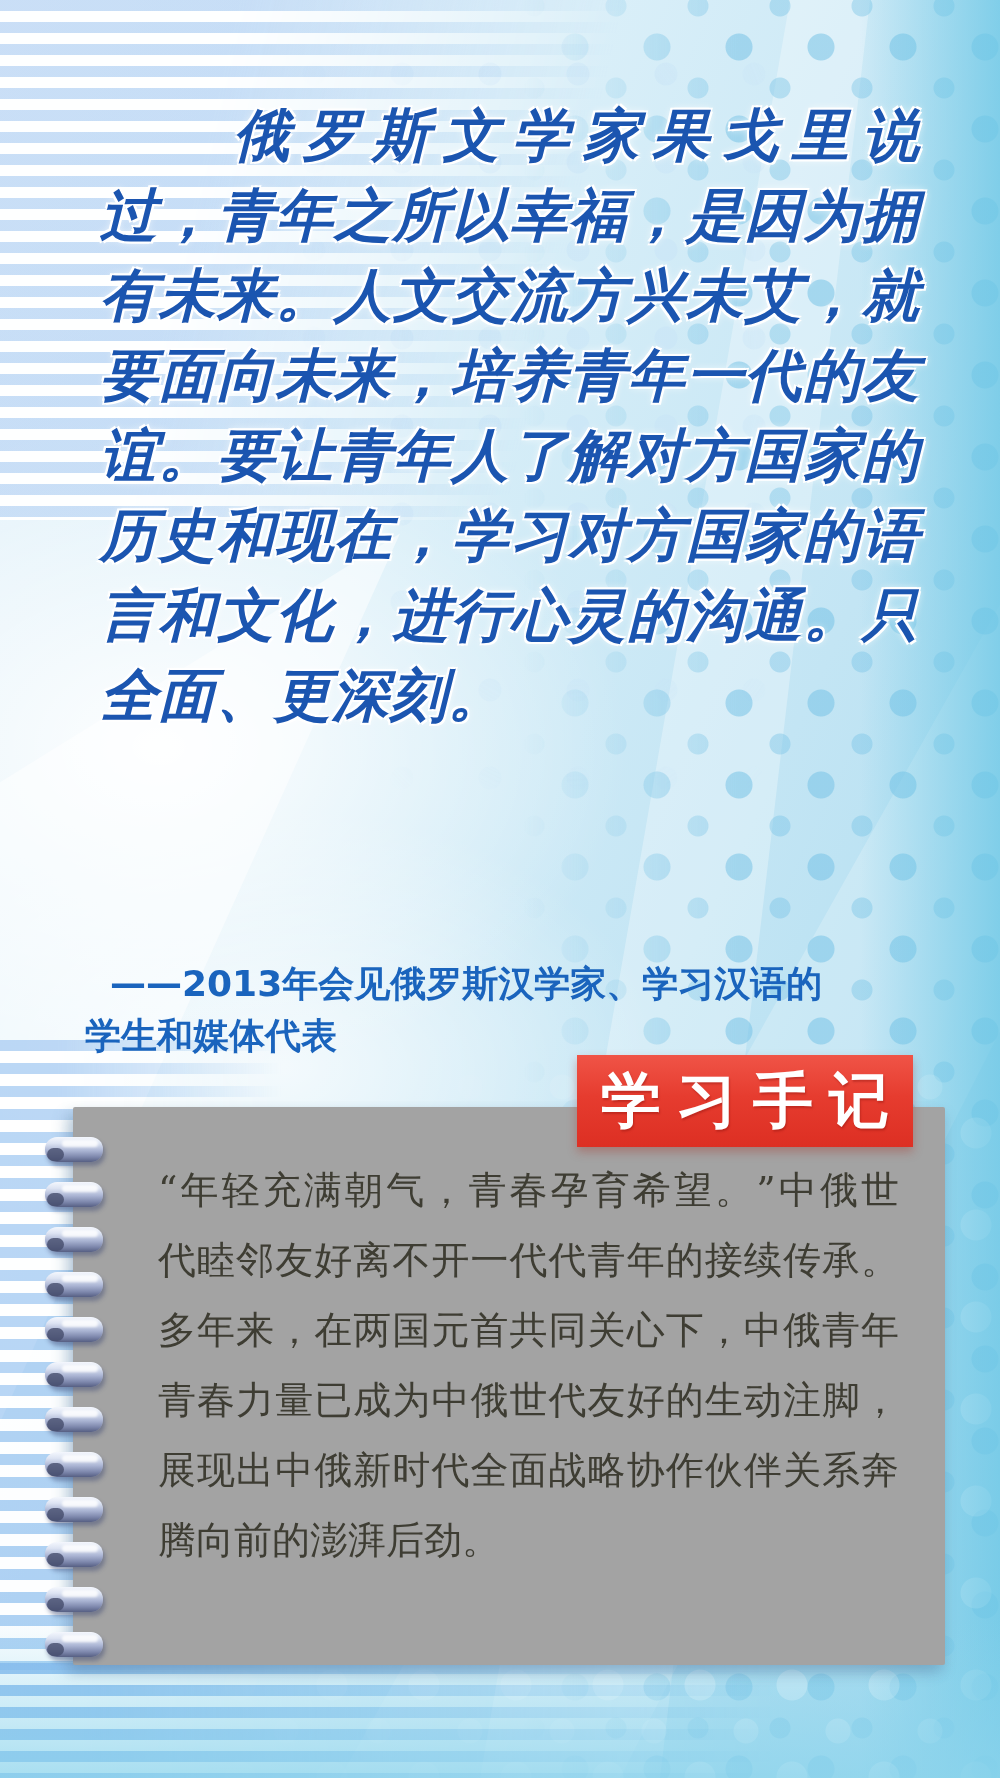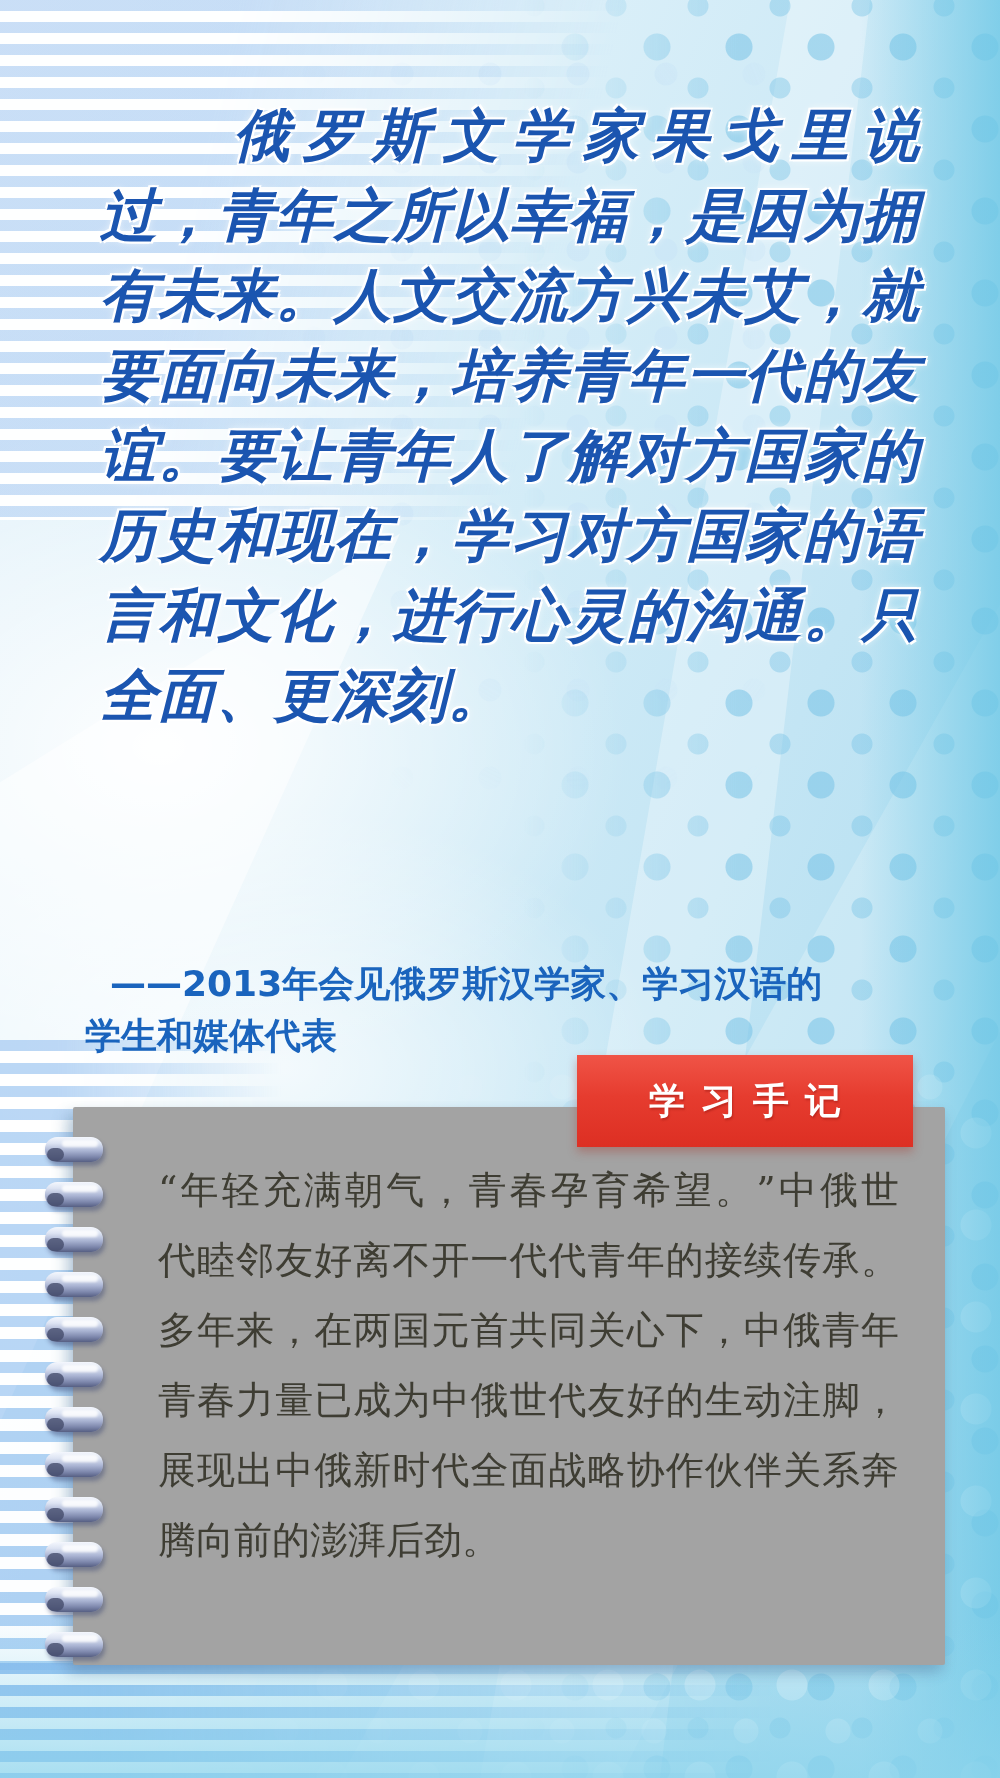--- a/index.html
+++ b/index.html
@@ -117,21 +117,21 @@
     background:rgba(255,255,255,.8);filter:blur(1px);
   }
   
   .banner{
     position:absolute;left:577px;top:1055px;width:336px;height:92px;z-index:7;
     background:linear-gradient(180deg,#f05447 0%,#e63c2f 45%,#dd2f23 100%);
     box-shadow:0 5px 9px rgba(170,45,35,.35);
     display:flex;align-items:center;justify-content:center;
   }
   .banner-label{
-    color:#ffffff;font-size:36px;font-weight:bold;letter-spacing:16px;
+    color:#ffffff;font-size:60px;font-weight:bold;letter-spacing:16px;
     margin-right:-16px;text-shadow:1px 2px 2px rgba(140,20,15,.4);
   }
 </style>
 </head>
 <body>
 
 <div class="page">
 
   <div class="bg-base"></div>
   <div class="facet facet-c"></div>

